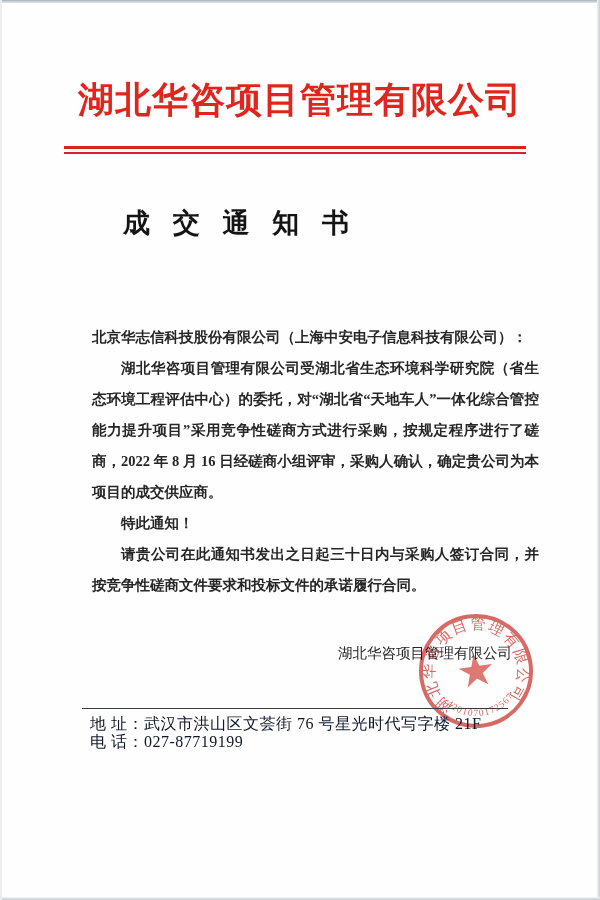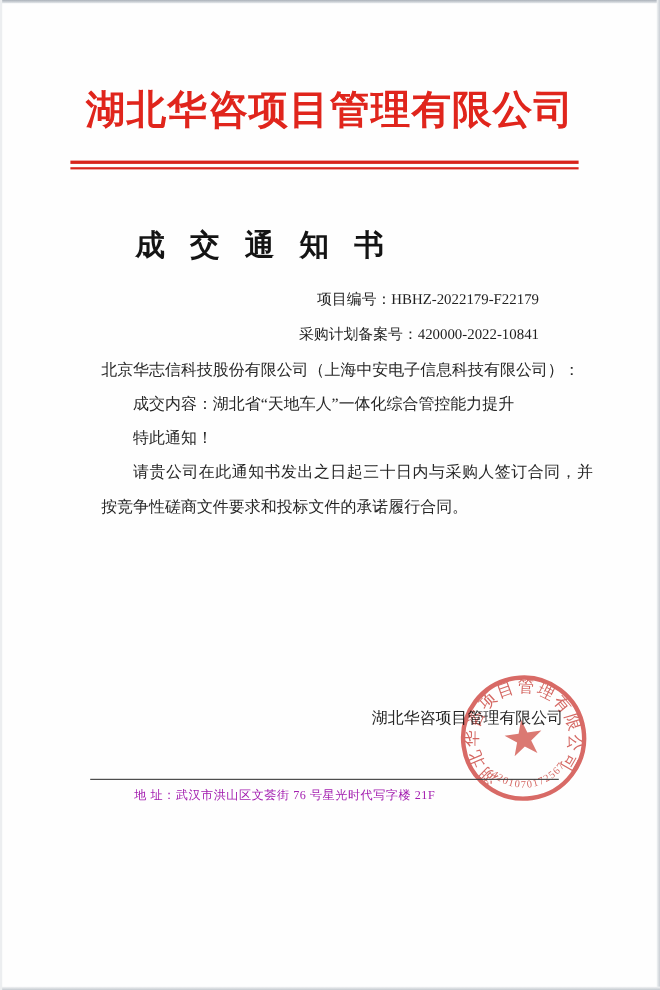--- a/index.html
+++ b/index.html
@@ -27,66 +27,62 @@
   .doc-title{
     position:absolute;top:203px;left:0;width:480px;text-align:center;
     font-size:27px;line-height:40px;font-weight:600;color:#141414;letter-spacing:8px;
   }
   .meta{
     position:absolute;top:256px;right:110px;text-align:right;
     font-size:13.5px;line-height:32px;color:#1f1f1f;
   }
   .body-block{
     position:absolute;top:322px;left:92px;width:447px;
-    font-size:14.5px;line-height:31px;text-align:justify;color:#262626;
+    font-size:14.5px;line-height:31px;text-align:justify;color:#262626;font-weight:bold;
   }
   .body-block p{margin:0;}
   .indent{text-indent:2em;}
   .signature{
     position:absolute;top:637px;right:88px;text-align:right;
     font-size:14.5px;line-height:32px;color:#262626;
   }
   .seal{
     position:absolute;left:404px;top:599px;width:144px;height:144px;
     transform:rotate(-8deg);opacity:.8;mix-blend-mode:multiply;pointer-events:none;
   }
   .seal text{font-family:"Liberation Serif","DejaVu Serif",serif;}
   .footer-rule{
     position:absolute;top:708px;left:82px;width:426px;height:0;
     border-top:1.5px solid #3a3a3a;
   }
   .footer-text{
     position:absolute;top:715px;left:90px;
-    font-size:11px;line-height:17.5px;color:#a21caf;letter-spacing:.5px;margin-left:32px;
+    font-size:16px;line-height:17.5px;color:#0f172a;letter-spacing:.5px;
   }
 </style>
 </head>
 <body>
 
 <div class="page">
 
   <div class="edge-top"></div>
   <div class="edge-right"></div>
   <div class="edge-bottom"></div>
   <div class="edge-left"></div>
 
   <div class="letterhead">湖北华咨项目管理有限公司</div>
 
   <div class="double-rule"></div>
 
   <div class="doc-title">成 交 通 知 书</div>
 
-  <div class="meta">
-    <div>项目编号：HBHZ-2022179-F22179</div>
-    <div>采购计划备案号：420000-2022-10841</div>
-  </div>
 
   <div class="body-block">
     <p>北京华志信科技股份有限公司（上海中安电子信息科技有限公司）：</p>
-    <p class="indent">成交内容：湖北省“天地车人”一体化综合管控能力提升</p>
+    <p class="indent">湖北华咨项目管理有限公司受湖北省生态环境科学研究院（省生态环境工程评估中心）的委托，对“湖北省“天地车人”一体化综合管控能力提升项目”采用竞争性磋商方式进行采购，按规定程序进行了磋商，2022 年 8 月 16 日经磋商小组评审，采购人确认，确定贵公司为本项目的成交供应商。</p>
     <p class="indent">特此通知！</p>
     <p class="indent">请贵公司在此通知书发出之日起三十日内与采购人签订合同，并按竞争性磋商文件要求和投标文件的承诺履行合同。</p>
   </div>
 
   <div class="signature">
     <div>湖北华咨项目管理有限公司</div>
   </div>
 
   <svg class="seal" viewBox="0 0 144 144" xmlns="http://www.w3.org/2000/svg" aria-hidden="true">
     <defs>
@@ -100,15 +96,16 @@
     <text x="72" y="87" font-size="44" fill="#d4574f" text-anchor="middle">★</text>
     <text font-size="9.5" fill="#cb423c" letter-spacing="1.2" text-anchor="middle">
       <textPath href="#sealArcBottom" startOffset="50%">4201070172567</textPath>
     </text>
   </svg>
 
   <div class="footer-rule"></div>
 
   <div class="footer-text">
     <div>地 址：武汉市洪山区文荟街 76 号星光时代写字楼 21F</div>
+    <div>电 话：027-87719199</div>
   </div>
 
 </div>
 
 </body></html>

